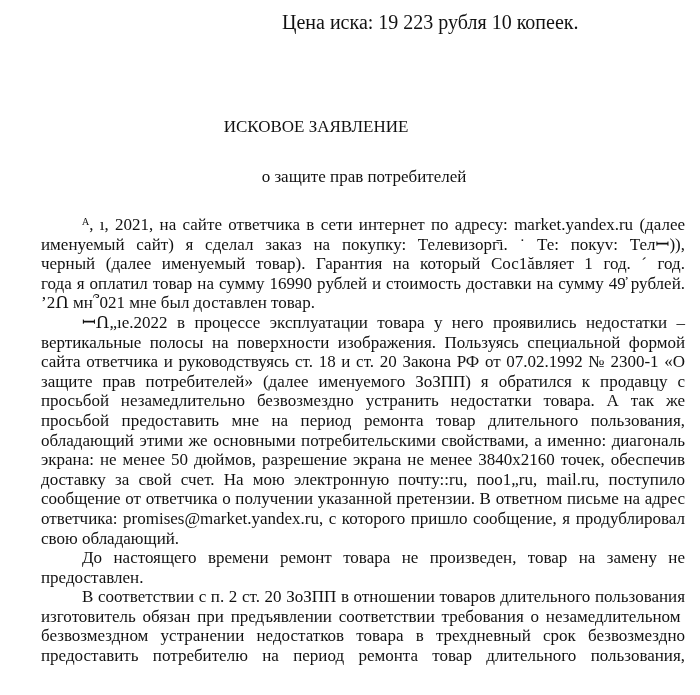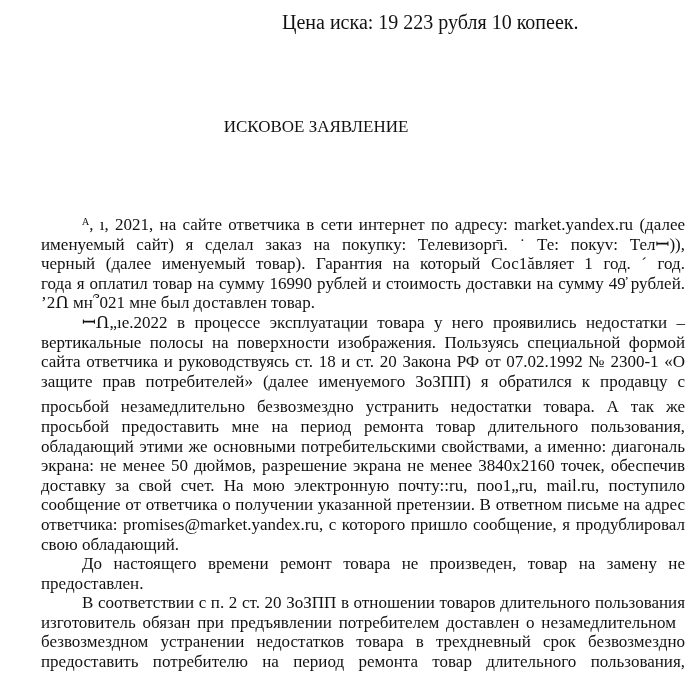--- a/index.html
+++ b/index.html
@@ -33,51 +33,52 @@
     }
     .line.last { text-align-last: left; }
     .line.indent { padding-left: 41px; }
   </style>
 </head>
 <body>
 
 <div class="page">
   <div class="price">Цена иска: 19 223 рубля 10 копеек.</div>
   <div class="title">ИСКОВОЕ ЗАЯВЛЕНИЕ</div>
+  <div class="subtitle">о защите прав потребителей</div>
 
   <div class="body">
 
     <div>
       <span class="line indent" style="text-align-last: left; display: block; word-spacing: 2.06901px;">ᴬ, ı, 2021, на сайте ответчика в сети интернет по адресу: market.yandex.ru (далее</span>
       <span class="line" style="text-align-last: left; display: block; word-spacing: 7.48722px;">именуемый сайт)  я сделал заказ на покупку: Телевизорг̄ı.   ˙          Те: покуv: Телꟷ)),</span>
       <span class="line" style="text-align-last: left; display: block; word-spacing: 6.26278px;">черный (далее именуемый товар). Гарантия на который Сос1ăвляет 1 год.  ˊ   год.</span>
       <span class="line" style="text-align-last: left; display: block; word-spacing: 0.754464px;">года я оплатил товар на сумму 16990 рублей и стоимость доставки на сумму 49̕ рублей.</span>
       <span class="line last">ʼ2Ո мн՞021 мне был доставлен товар.</span>
     </div>
 
     <div>
       <span class="line indent" style="text-align-last: left; display: block; word-spacing: 5.18403px;">ꟷՈ„ıе.2022 в процессе эксплуатации товара у него проявились недостатки –</span>
       <span class="line" style="text-align-last: left; display: block; word-spacing: 4.2433px;">вертикальные полосы  на поверхности изображения. Пользуясь специальной формой</span>
       <span class="line" style="text-align-last: left; display: block; word-spacing: 1.42396px;">сайта ответчика и руководствуясь ст. 18 и ст. 20 Закона РФ от 07.02.1992 № 2300-1 «О</span>
       <span class="line" style="text-align-last: left; display: block; word-spacing: 5.73594px;">защите прав потребителей» (далее именуемого ЗоЗПП) я обратился к продавцу с</span>
-      <span class="line" style="text-align-last: left; display: block; word-spacing: 7.55664px; margin-top: 6px;">просьбой незамедлительно безвозмездно устранить недостатки товара. А так же</span>
+      <span class="line" style="text-align-last: left; display: block; word-spacing: 7.55664px;">просьбой незамедлительно безвозмездно устранить недостатки товара. А так же</span>
       <span class="line" style="text-align-last: left; display: block; word-spacing: 8.23633px;">просьбой предоставить мне на период ремонта товар длительного пользования,</span>
       <span class="line" style="text-align-last: left; display: block; word-spacing: 1.23242px;">обладающий этими же основными потребительскими свойствами, а именно: диагональ</span>
       <span class="line" style="text-align-last: left; display: block; word-spacing: 1.71733px; font-family: Liberation Serif, serif;">экрана: не менее 50 дюймов, разрешение экрана не менее 3840x2160 точек, обеспечив</span>
       <span class="line" style="text-align-last: left; display: block; word-spacing: 4.98438px;">доставку за свой счет. На мою электронную почту::ru, поо1„ru, mail.ru, поступило</span>
       <span class="line" style="text-align-last: left; display: block; word-spacing: 0.4375px;">сообщение от ответчика о получении указанной претензии. В ответном письме на адрес</span>
       <span class="line" style="text-align-last: left; display: block; word-spacing: 1.25446px;">ответчика: promises@market.yandex.ru, с которого пришло сообщение, я продублировал</span>
       <span class="line last">свою обладающий.</span>
     </div>
 
     <div>
       <span class="line indent" style="text-align-last: left; display: block; word-spacing: 7.14844px;">До настоящего времени ремонт товара не произведен, товар на замену не</span>
       <span class="line last">предоставлен.</span>
     </div>
 
     <div>
       <span class="line indent" style="text-align-last: left; display: block; word-spacing: 0.388021px;">В соответствии с п. 2 ст. 20 ЗоЗПП в отношении товаров длительного пользования</span>
-      <span class="line" style="text-align-last: left; display: block; word-spacing: 2.53348px;">изготовитель обязан при предъявлении потребителем доставлен о незамедлительном</span>
+      <span class="line" style="text-align-last: left; display: block; word-spacing: 2.53348px;">изготовитель обязан при предъявлении соответствии требования о незамедлительном</span>
       <span class="line" style="text-align-last: left; display: block; word-spacing: 7.97098px;">безвозмездном устранении недостатков товара в трехдневный срок безвозмездно</span>
       <span class="line" style="text-align-last: left; display: block; word-spacing: 10.0938px;">предоставить потребителю на период ремонта товар длительного пользования,</span>
     </div>
   </div>
 </div>
 
 </body></html>

